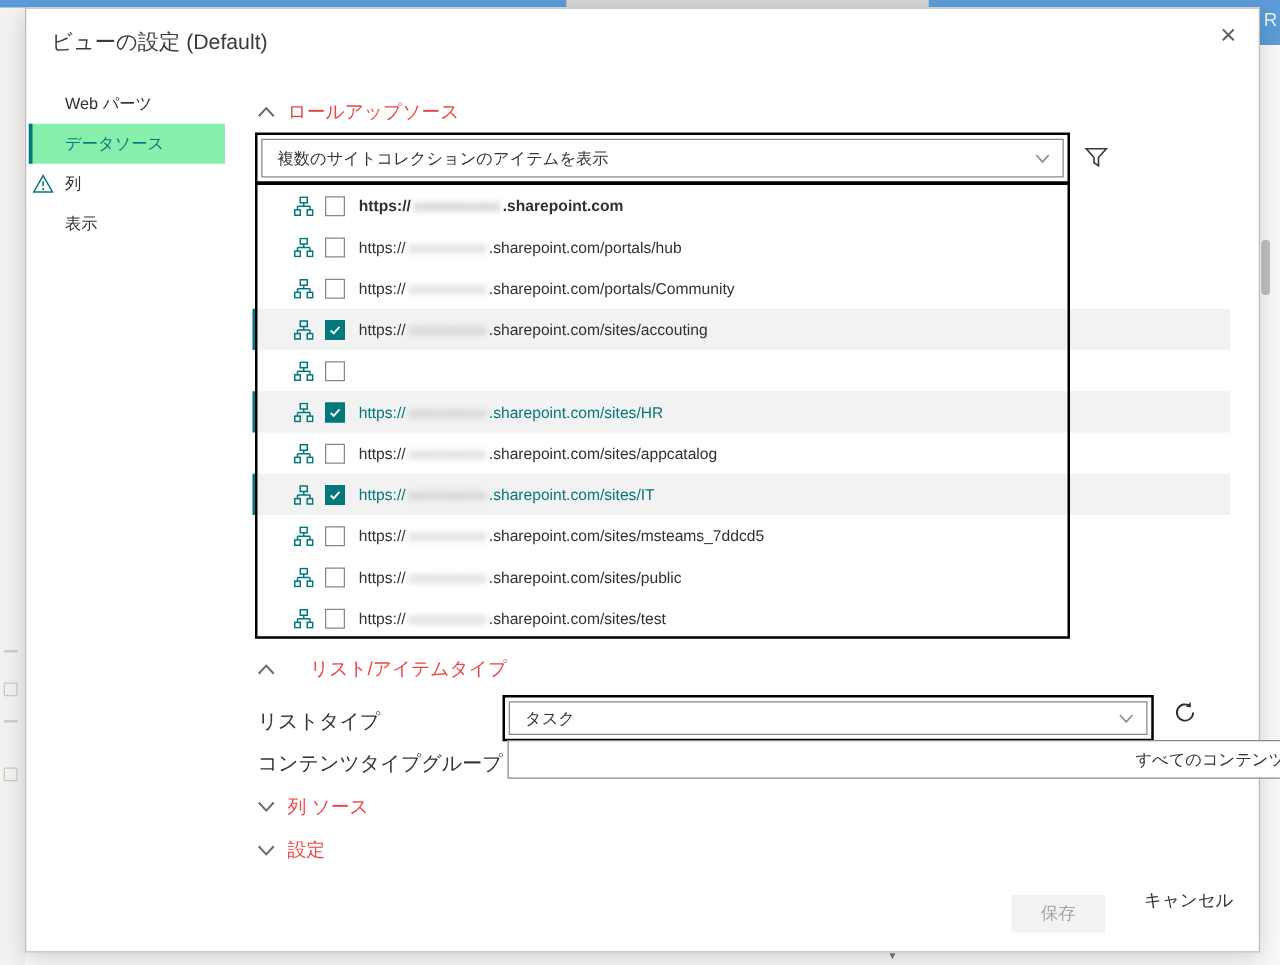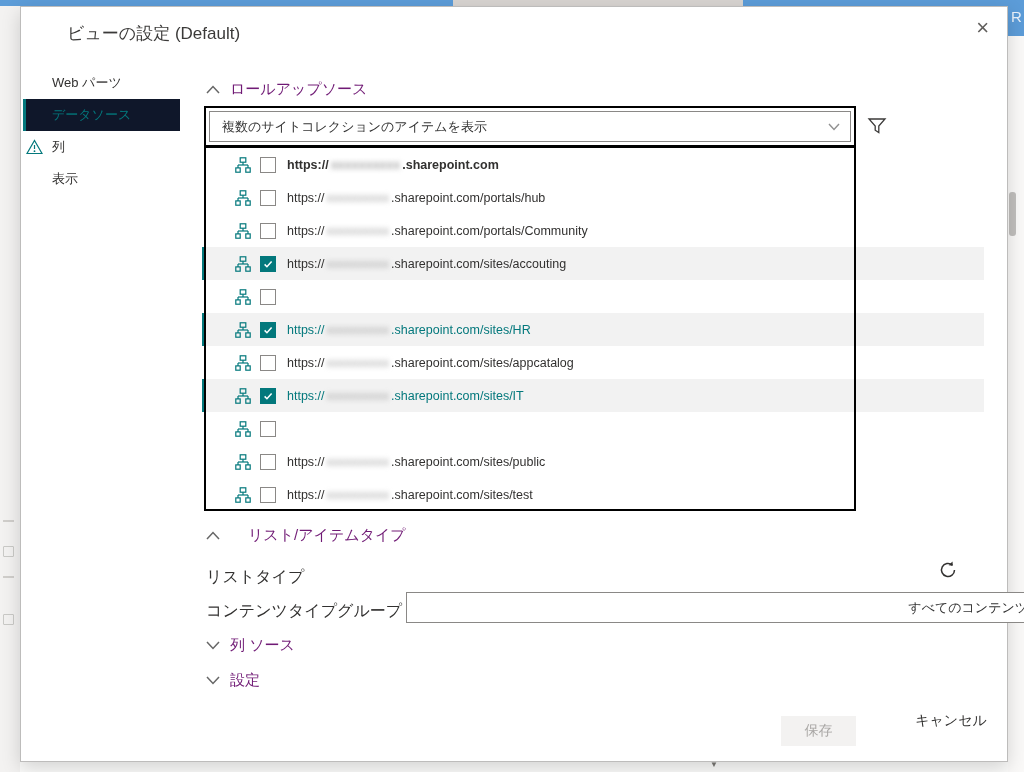--- a/index.html
+++ b/index.html
@@ -16,31 +16,31 @@
   .ghost-ic{position:absolute;left:3px;width:11px;height:11px;border:1px solid #9a9894;opacity:.45;border-radius:1px;}
   .ghost-line{position:absolute;left:3px;width:11px;height:2px;background:#9a9894;opacity:.4;}
   .right-strip{position:absolute;left:1008px;top:36px;width:16px;height:736px;background:#faf9f8;}
   .scroll-thumb{position:absolute;left:1px;top:156px;width:7px;height:44px;background:#c1bfbd;border-radius:3px;}
   .bottom-strip{position:absolute;left:20px;top:762px;width:988px;height:10px;background:#fbfbfa;}
   .scroll-arrow{position:absolute;left:690px;top:-2px;color:#7a7874;font-size:8px;}
 
   
   .dialog{position:absolute;left:20px;top:6px;width:988px;height:756px;background:#fff;
           border:1px solid #bdbcbb;box-shadow:0 6px 18px rgba(0,0,0,.16);}
-  .dlg-title{position:absolute;left:20px;top:15px;font-size:17px;color:#3b3a39;margin-left:26px;}
+  .dlg-title{position:absolute;left:20px;top:15px;font-size:17px;color:#3b3a39;}
   .dlg-close{position:absolute;right:14px;top:8px;font-size:22px;color:#605e5c;line-height:22px;cursor:pointer;background:none;border:none;padding:2px 4px;}
 
   
   .side{position:absolute;left:2px;top:60px;width:157px;}
   .side-item{position:relative;height:32px;display:flex;align-items:center;border-left:3px solid transparent;padding-left:26px;font-size:13px;color:#323130;cursor:pointer;}
-  .side-item.selected{border-left-color:#03787c;background:#0f172a;color:#03787c;}
+  .side-item.selected{border-left-color:#03787c;background:#86efac;color:#03787c;}
   .side-item .warn{position:absolute;left:0px;top:8px;}
 
   
-  .sec-head{position:absolute;display:flex;align-items:center;gap:10px;font-size:15px;color:#701a75;cursor:pointer;}
+  .sec-head{position:absolute;display:flex;align-items:center;gap:10px;font-size:15px;color:#ef4444;cursor:pointer;}
   .sec-head svg{flex:0 0 auto;}
 
   
   .red{border:2px solid #000000;}
 
   
   .dd{position:relative;background:#fff;border:1px solid #8a8886;display:flex;align-items:center;padding:0 30px 0 12px;font-size:13px;color:#333;cursor:pointer;}
   .dd .chev{position:absolute;right:10px;top:50%;margin-top:-4px;}
 
   .box1{position:absolute;left:183px;top:99px;width:652px;height:41px;padding:3px;}
@@ -63,21 +63,21 @@
   .list-annot{position:absolute;left:183px;top:139px;width:652px;height:365px;pointer-events:none;z-index:3;}
 
   
   .fld-label{position:absolute;left:185px;font-size:16px;color:#323130;}
   .box3{position:absolute;left:381px;top:549px;width:521px;height:37px;padding:3px;}
   .box3 .dd{width:100%;height:100%;}
   .dd2{position:absolute;left:385px;top:585px;width:693px;height:31px;justify-content:flex-end;}
   .refresh-btn{position:absolute;left:915px;top:552px;width:24px;height:24px;background:none;border:none;padding:0;cursor:pointer;}
 
   
-  .btn-save{position:absolute;left:760px;top:709px;width:75px;height:30px;background:#f3f2f1;border:none;color:#a8a6a4;font-size:14px;cursor:default;}
+  .btn-save{position:absolute;left:788px;top:709px;width:75px;height:30px;background:#f3f2f1;border:none;color:#a8a6a4;font-size:14px;cursor:default;}
   .btn-cancel{position:absolute;left:884px;top:699px;width:92px;height:30px;background:transparent;border:none;color:#323130;font-size:14px;cursor:pointer;}
 </style>
 </head>
 <body>
 
 <div id="screen">
 
   <div class="suitebar"></div>
   <div class="suitebar-gray"></div>
   <div class="waffle">
@@ -270,20 +270,21 @@
           <svg class="site-ic" width="16" height="16" viewBox="0 0 16 16" fill="none" stroke="#03787c" stroke-width="1.2">
             <rect x="5.2" y="0.8" width="5.6" height="4.4"></rect>
             <line x1="8" y1="5.2" x2="8" y2="8"></line>
             <line x1="3" y1="8" x2="13" y2="8"></line>
             <line x1="3" y1="8" x2="3" y2="10.9"></line>
             <line x1="13" y1="8" x2="13" y2="10.9"></line>
             <rect x="0.8" y="10.9" width="4.4" height="4.3"></rect>
             <rect x="10.8" y="10.9" width="4.4" height="4.3"></rect>
           </svg>
           <span class="cb"></span>
+          <span class="url"><span>https://</span><span class="blurred">xxxxxxxxxx</span><span>.sharepoint.com/sites/msteams_7ddcd5</span></span>
         </div>
         <div class="row">
           <svg class="site-ic" width="16" height="16" viewBox="0 0 16 16" fill="none" stroke="#03787c" stroke-width="1.2">
             <rect x="5.2" y="0.8" width="5.6" height="4.4"></rect>
             <line x1="8" y1="5.2" x2="8" y2="8"></line>
             <line x1="3" y1="8" x2="13" y2="8"></line>
             <line x1="3" y1="8" x2="3" y2="10.9"></line>
             <line x1="13" y1="8" x2="13" y2="10.9"></line>
             <rect x="0.8" y="10.9" width="4.4" height="4.3"></rect>
             <rect x="10.8" y="10.9" width="4.4" height="4.3"></rect>
@@ -308,20 +309,28 @@
     <div class="list-annot red"></div>
 
     <div class="sec-head" style="left:185px;top:519px;gap:28px;">
       <svg width="14" height="9" viewBox="0 0 14 9">
           <polyline points="1,8 7,1.5 13,8" fill="none" stroke="#666" stroke-width="1.5"></polyline>
         </svg>
       <span>リスト/アイテムタイプ</span>
     </div>
 
     <div class="fld-label" style="top:560px;">リストタイプ</div>
+    <div class="box3 red">
+      <div class="dd">
+        <span>タスク</span>
+        <svg class="chev" width="12" height="8" viewBox="0 0 12 8">
+            <polyline points="1,1 6,6.5 11,1" fill="none" stroke="#919191" stroke-width="1.4"></polyline>
+          </svg>
+      </div>
+    </div>
     <button class="refresh-btn">
       <svg width="22" height="22" viewBox="0 0 22 22">
           <path d="M17.5 11 a6.5 6.5 0 1 1 -2.2 -4.9" fill="none" stroke="#323130" stroke-width="1.5"></path>
           <path d="M15.5 2.5 l0.3 4.2 l-4.2 -0.4 Z" fill="#323130"></path>
         </svg>
     </button>
 
     <div class="fld-label" style="top:594px;">コンテンツタイプグループ</div>
     <div class="dd dd2">
       <span>すべてのコンテンツタイプ</span>

